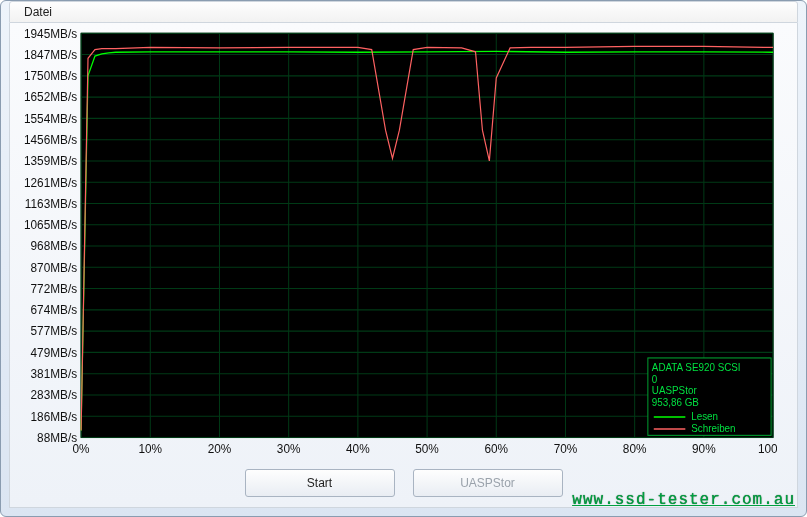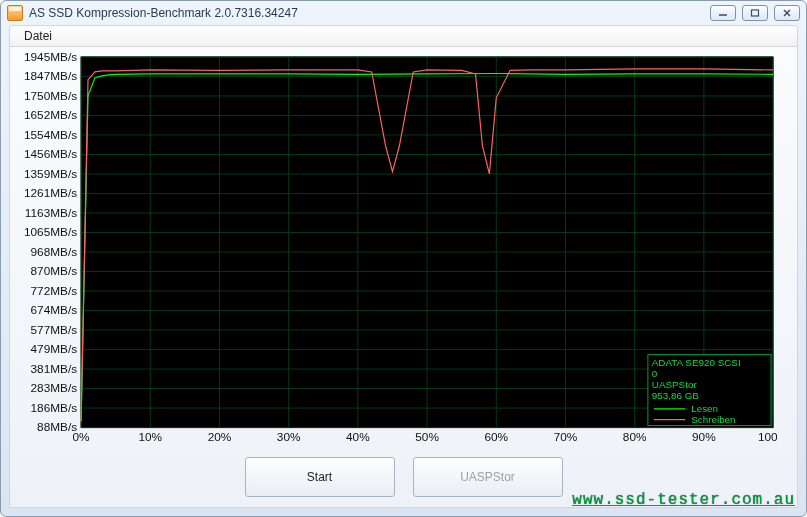--- a/index.html
+++ b/index.html
@@ -17,51 +17,29 @@
 
 .menubar { height:22px; background:linear-gradient(#fefefe,#f2f2f2); border:1px solid #cfd6de; margin:0 8px; border-radius:3px 3px 0 0; padding-left:6px; display:flex; align-items:center; }
 .menu-item { font-size:12px; color:#222; padding:18px 8px; cursor:default; }
 
 .content { flex:1; margin:0 8px 8px 8px; background:linear-gradient(#fafbfd,#eef2f8); border:1px solid #cfd6de; border-top:none; display:flex; flex-direction:column; }
 
 .chart-wrap { flex:1; margin:6px 20px 4px 8px; position:relative; }
 #chart { width:100%; height:100%; display:block; }
 
 .btnrow { display:flex; gap:18px; justify-content:center; padding:6px 0 10px 0; }
-.btn { width:150px; height:40px; font-size:12px; border:1px solid #a9b4c2; background:linear-gradient(#fefefe,#e9edf3); border-radius:3px; color:#222; }
+.btn { width:150px; height:28px; font-size:12px; border:1px solid #a9b4c2; background:linear-gradient(#fefefe,#e9edf3); border-radius:3px; color:#222; }
 .btn:disabled { color:#9aa2ab; }
 
 .watermark { position:absolute; right:12px; bottom:8px; font-family:"Courier New",monospace; font-size:16px; color:#00a040; letter-spacing:1px; text-shadow:0 0 1px #004018; pointer-events:none;text-decoration:underline; }
 </style>
 </head>
 <body>
 
 <div class="window">
-  <div class="titlebar">
-    <div class="app-icon"></div>
-    <div class="title-text">AS SSD Kompression-Benchmark 2.0.7316.34247</div>
-    <div class="win-btns">
-      <div class="win-btn">
-          <svg width="10" height="8">
-            <line x1="1" y1="6" x2="9" y2="6" stroke="#3a4d63" stroke-width="1.5"></line>
-          </svg>
-        </div>
-      <div class="win-btn">
-          <svg width="10" height="8">
-            <rect x="1.5" y="1" width="7" height="6" fill="none" stroke="#3a4d63" stroke-width="1.2"></rect>
-          </svg>
-        </div>
-      <div class="win-btn">
-          <svg width="10" height="8">
-            <line x1="2" y1="1" x2="8" y2="7" stroke="#3a4d63" stroke-width="1.4"></line>
-            <line x1="8" y1="1" x2="2" y2="7" stroke="#3a4d63" stroke-width="1.4"></line>
-          </svg>
-        </div>
-    </div>
-  </div>
 
   <div class="menubar">
     <div class="menu-item">Datei</div>
   </div>
 
   <div class="content">
     <div class="chart-wrap">
       <svg id="chart" viewBox="0 0 770 400" preserveAspectRatio="none">
           <rect x="64" y="4" width="702" height="376" fill="#000"></rect>
           <line x1="64" y1="4" x2="766" y2="4" stroke="#003a16" stroke-width="1"></line>

